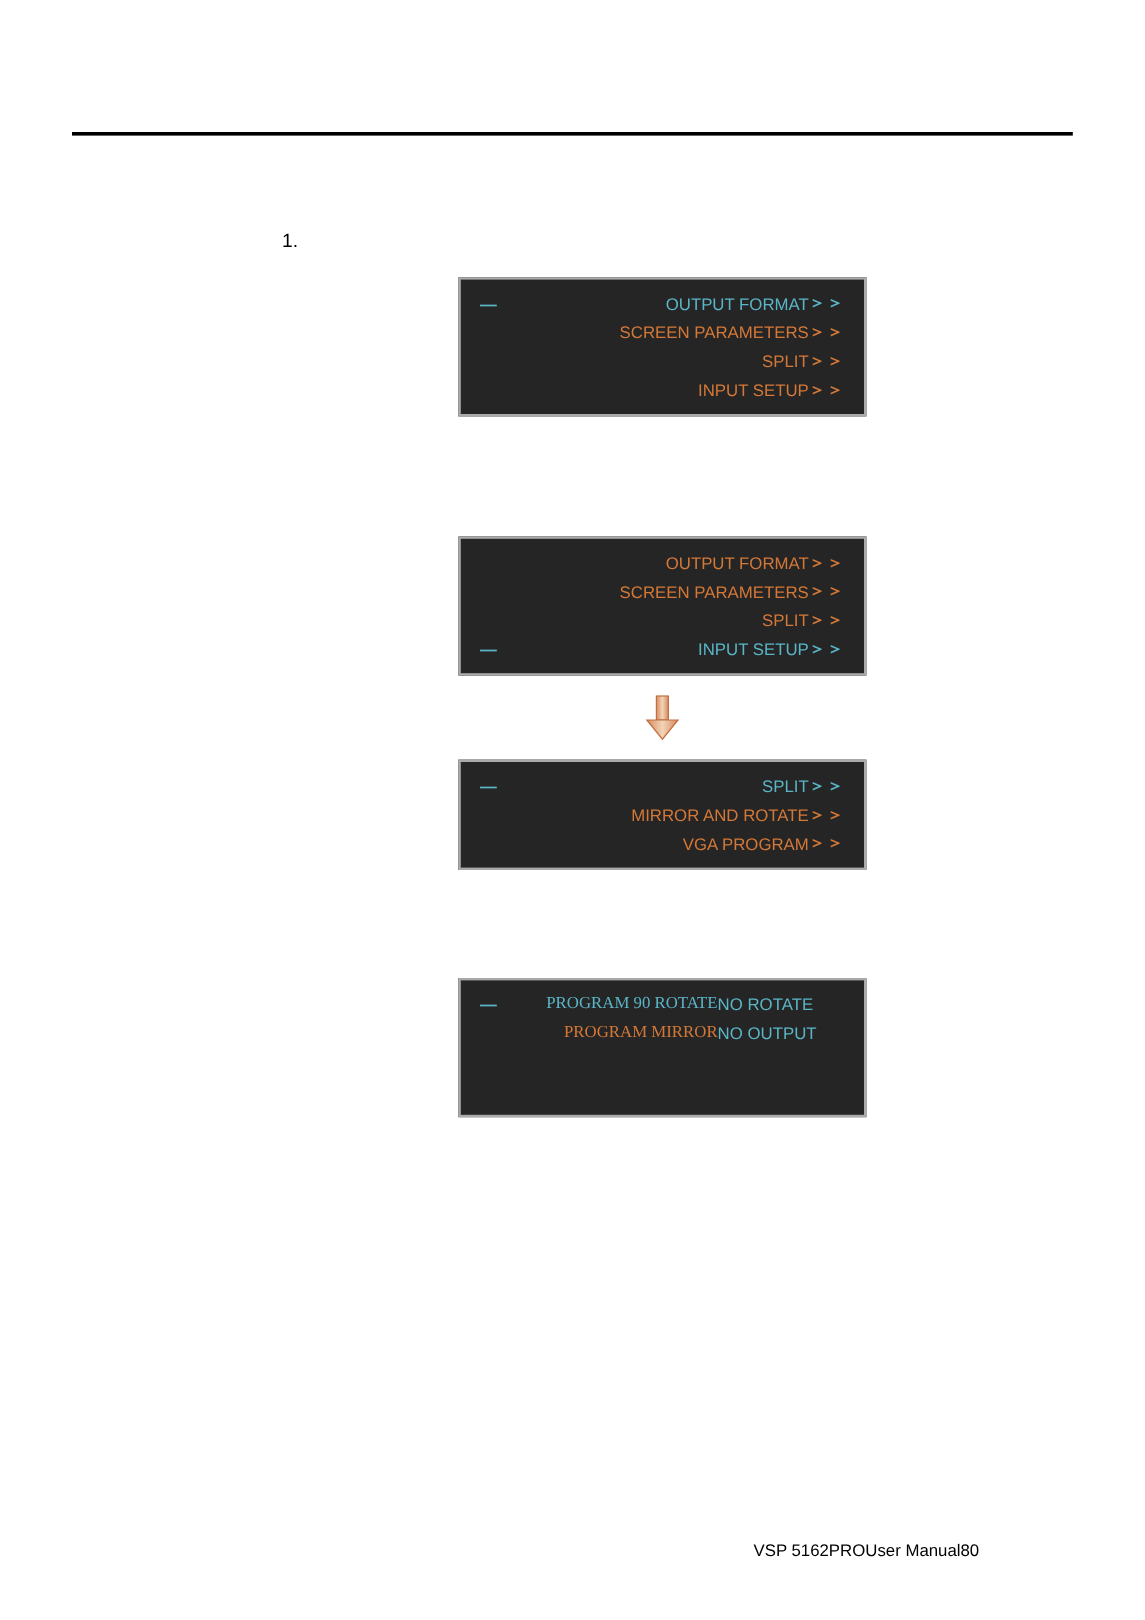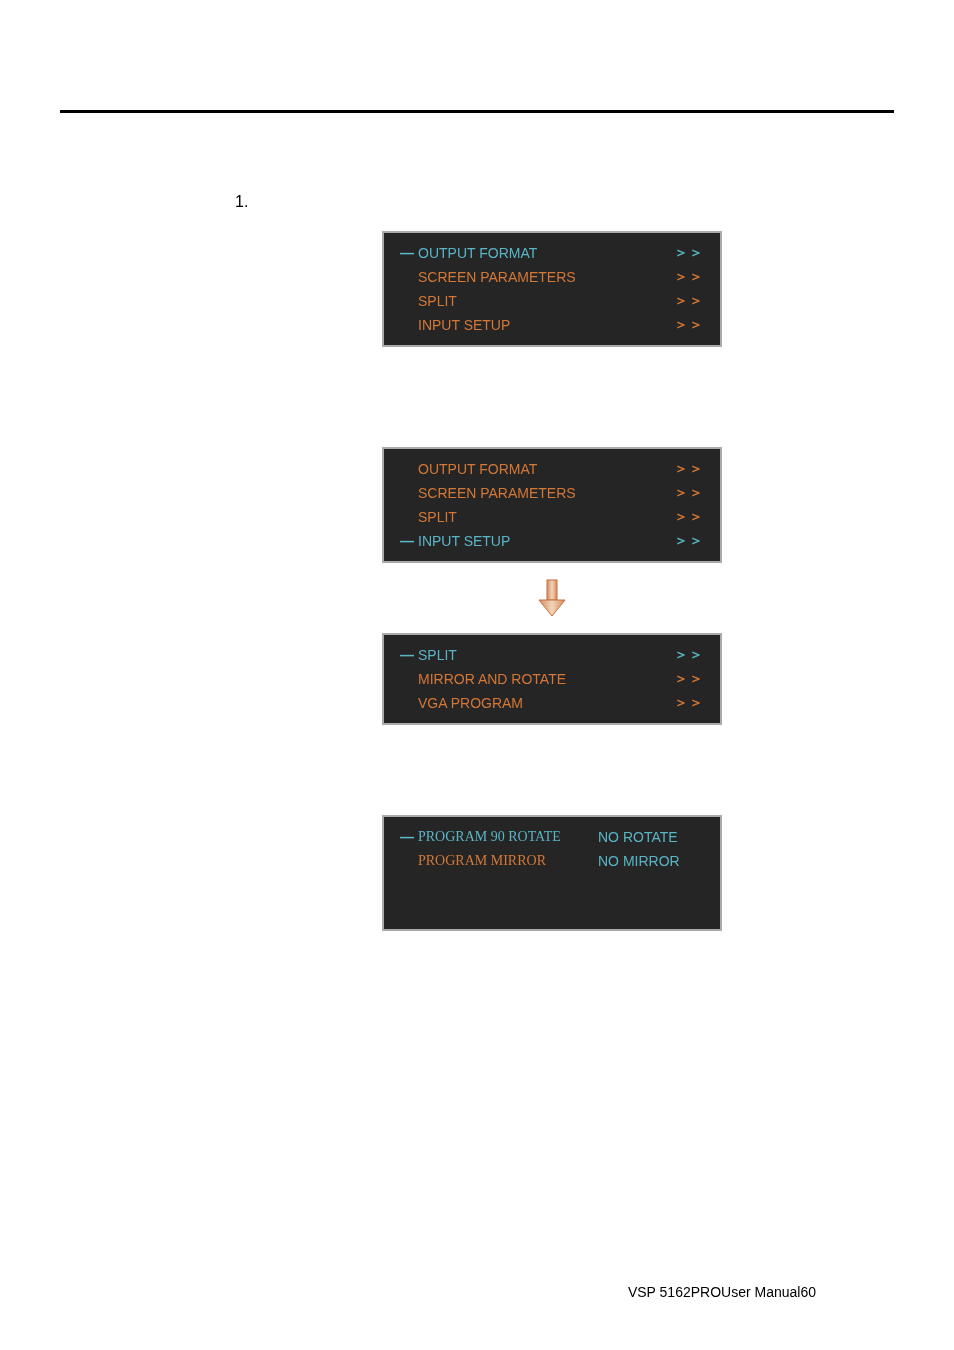--- a/index.html
+++ b/index.html
@@ -44,20 +44,21 @@
     }
     .marker {
       width: 18px;
       color: #5ab5c7;
       font-weight: bold;
       flex-shrink: 0;
     }
     .menu-label {
       color: #d47838;
       flex-grow: 1;
+      text-align: right;
     }
     .menu-label.active {
       color: #5ab5c7;
     }
     .menu-arrow {
       color: #d47838;
       font-weight: bold;
       letter-spacing: 1px;
     }
     .menu-arrow.active {
@@ -197,24 +198,24 @@
 
   <div class="menu-box">
     <div class="menu-row value-row">
       <span class="marker">—</span>
       <span class="menu-label active">PROGRAM 90 ROTATE</span>
       <span class="menu-value">NO ROTATE</span>
     </div>
     <div class="menu-row value-row">
       <span class="marker"></span>
       <span class="menu-label">PROGRAM MIRROR</span>
-      <span class="menu-value">NO MIRROR</span>
+      <span class="menu-value">NO OUTPUT</span>
     </div>
     <div class="menu-row"></div>
     <div class="menu-row"></div>
   </div>
 </div>
 
 <div class="footer-text">
   <span>VSP 5162PRO</span>
   <span>User Manual</span>
-  <span>60</span>
+  <span>80</span>
 </div>
 
 </body></html>

